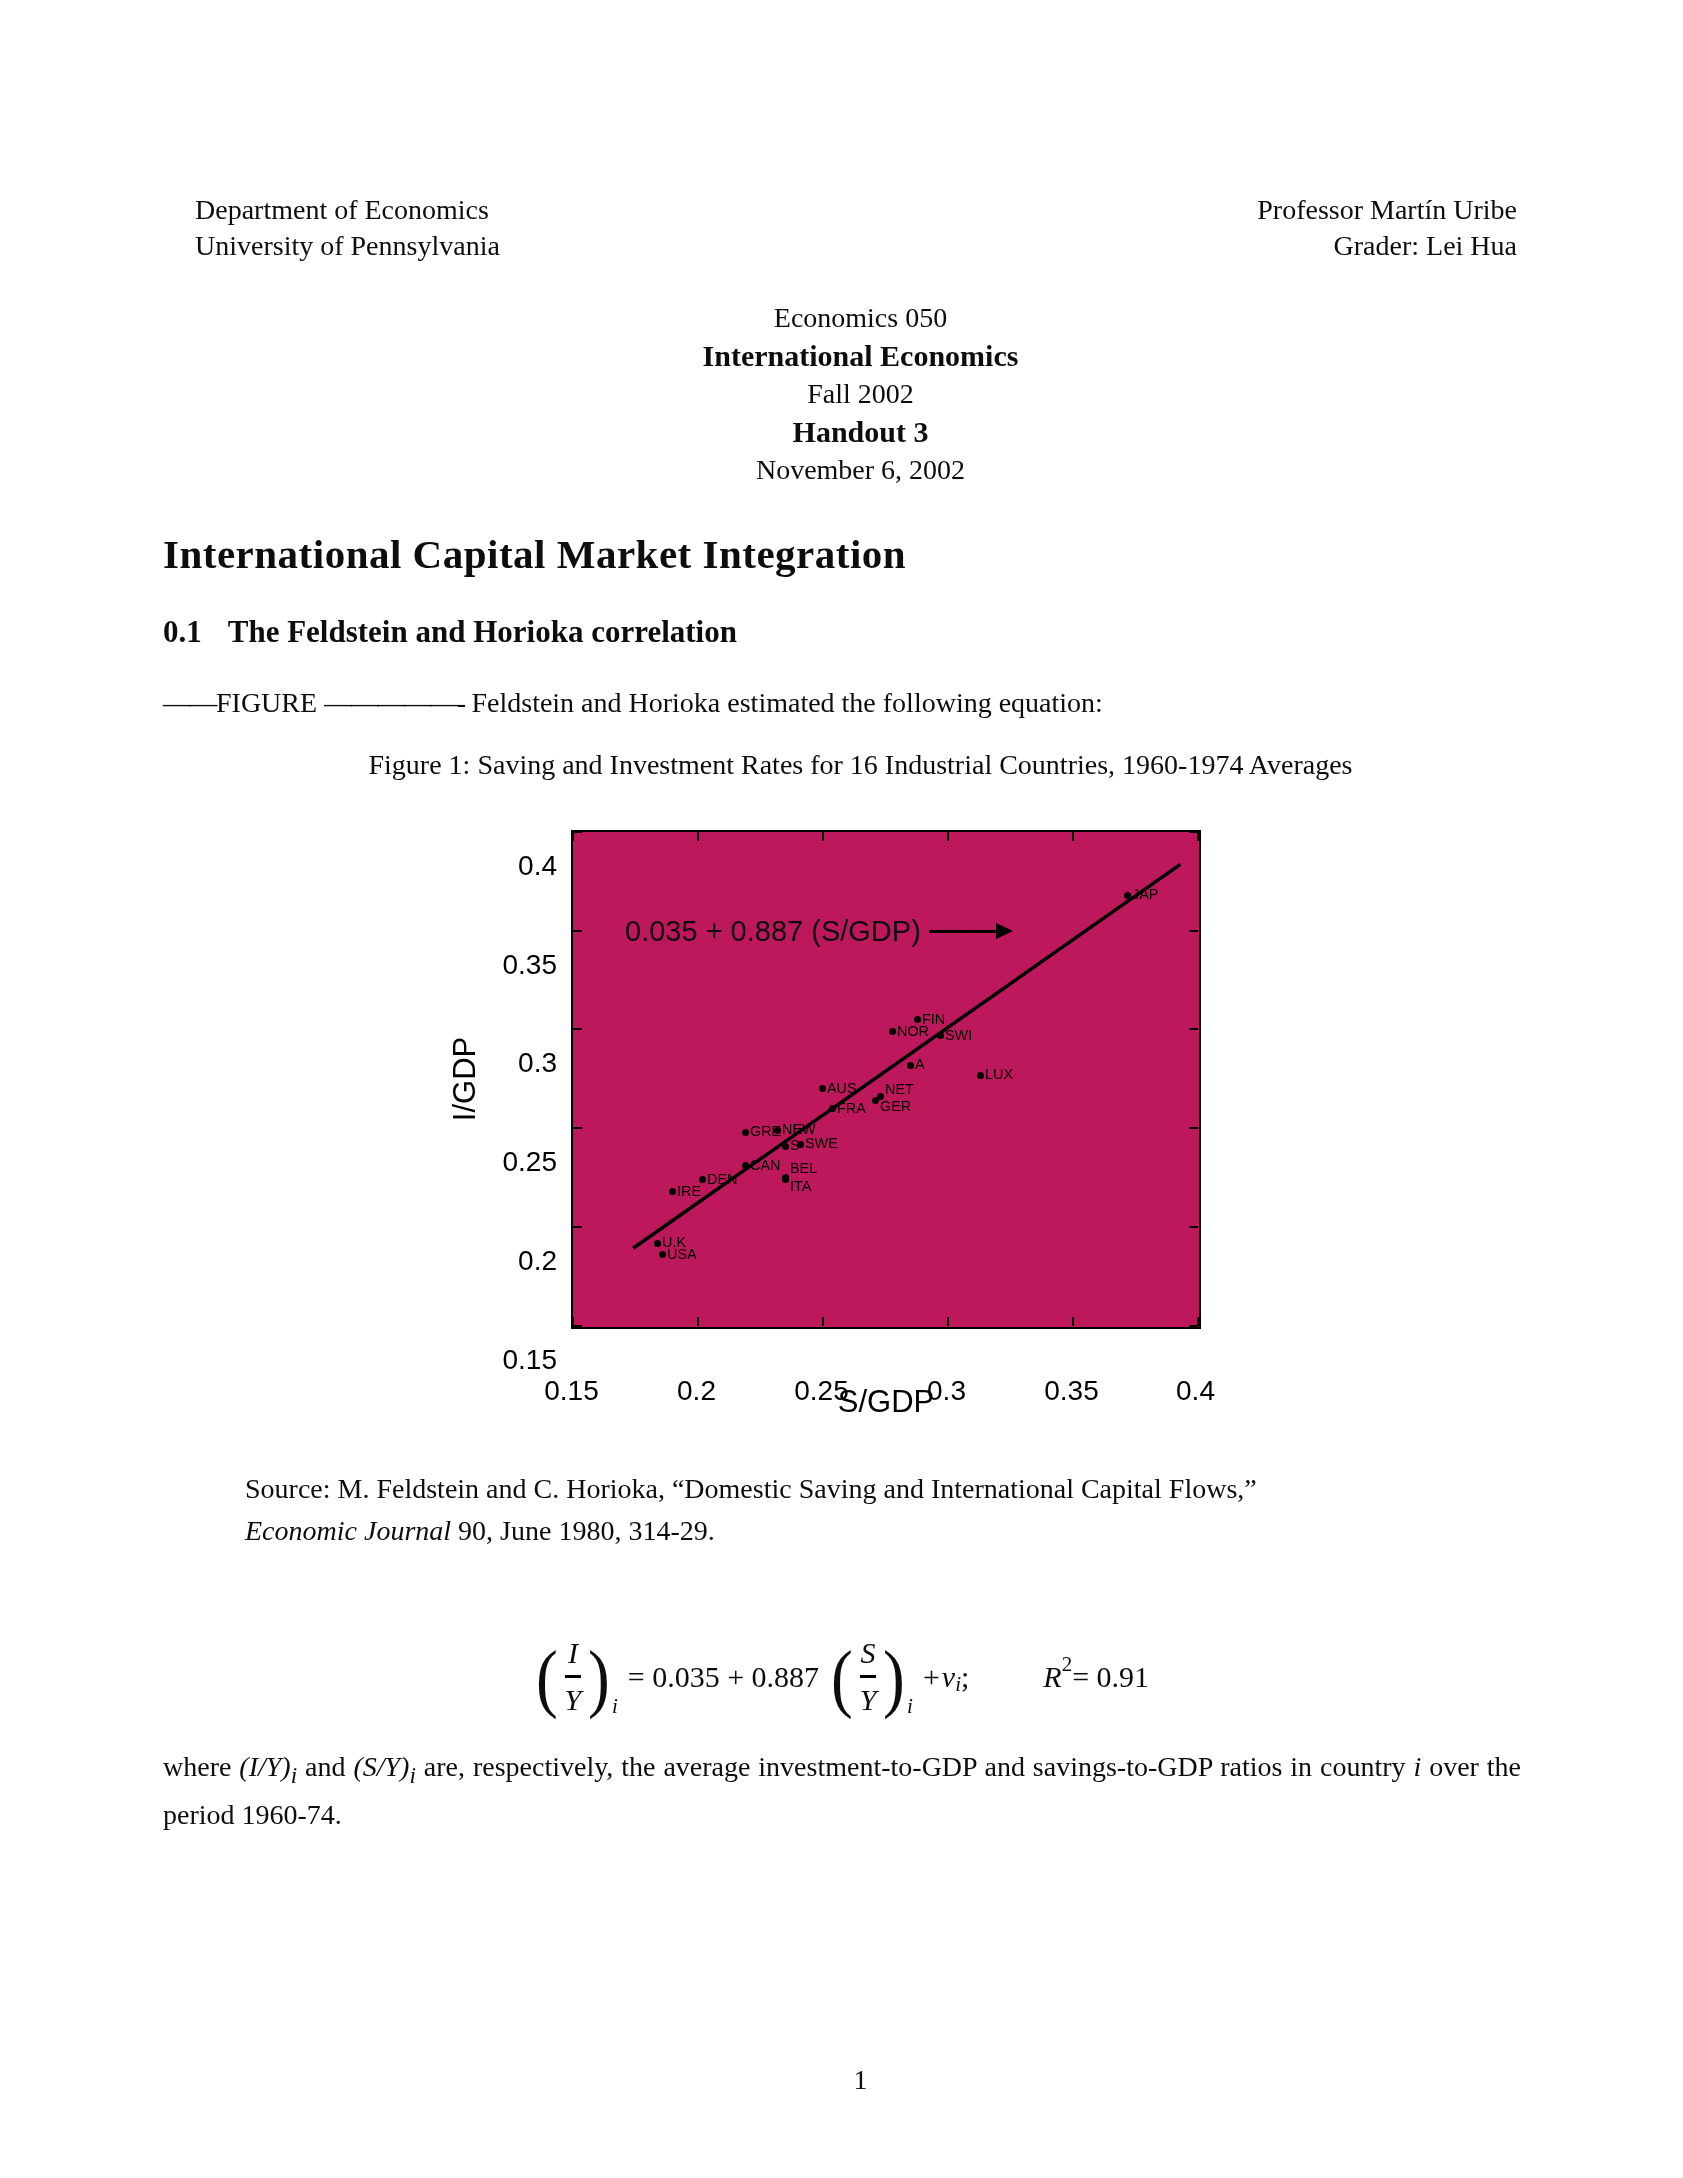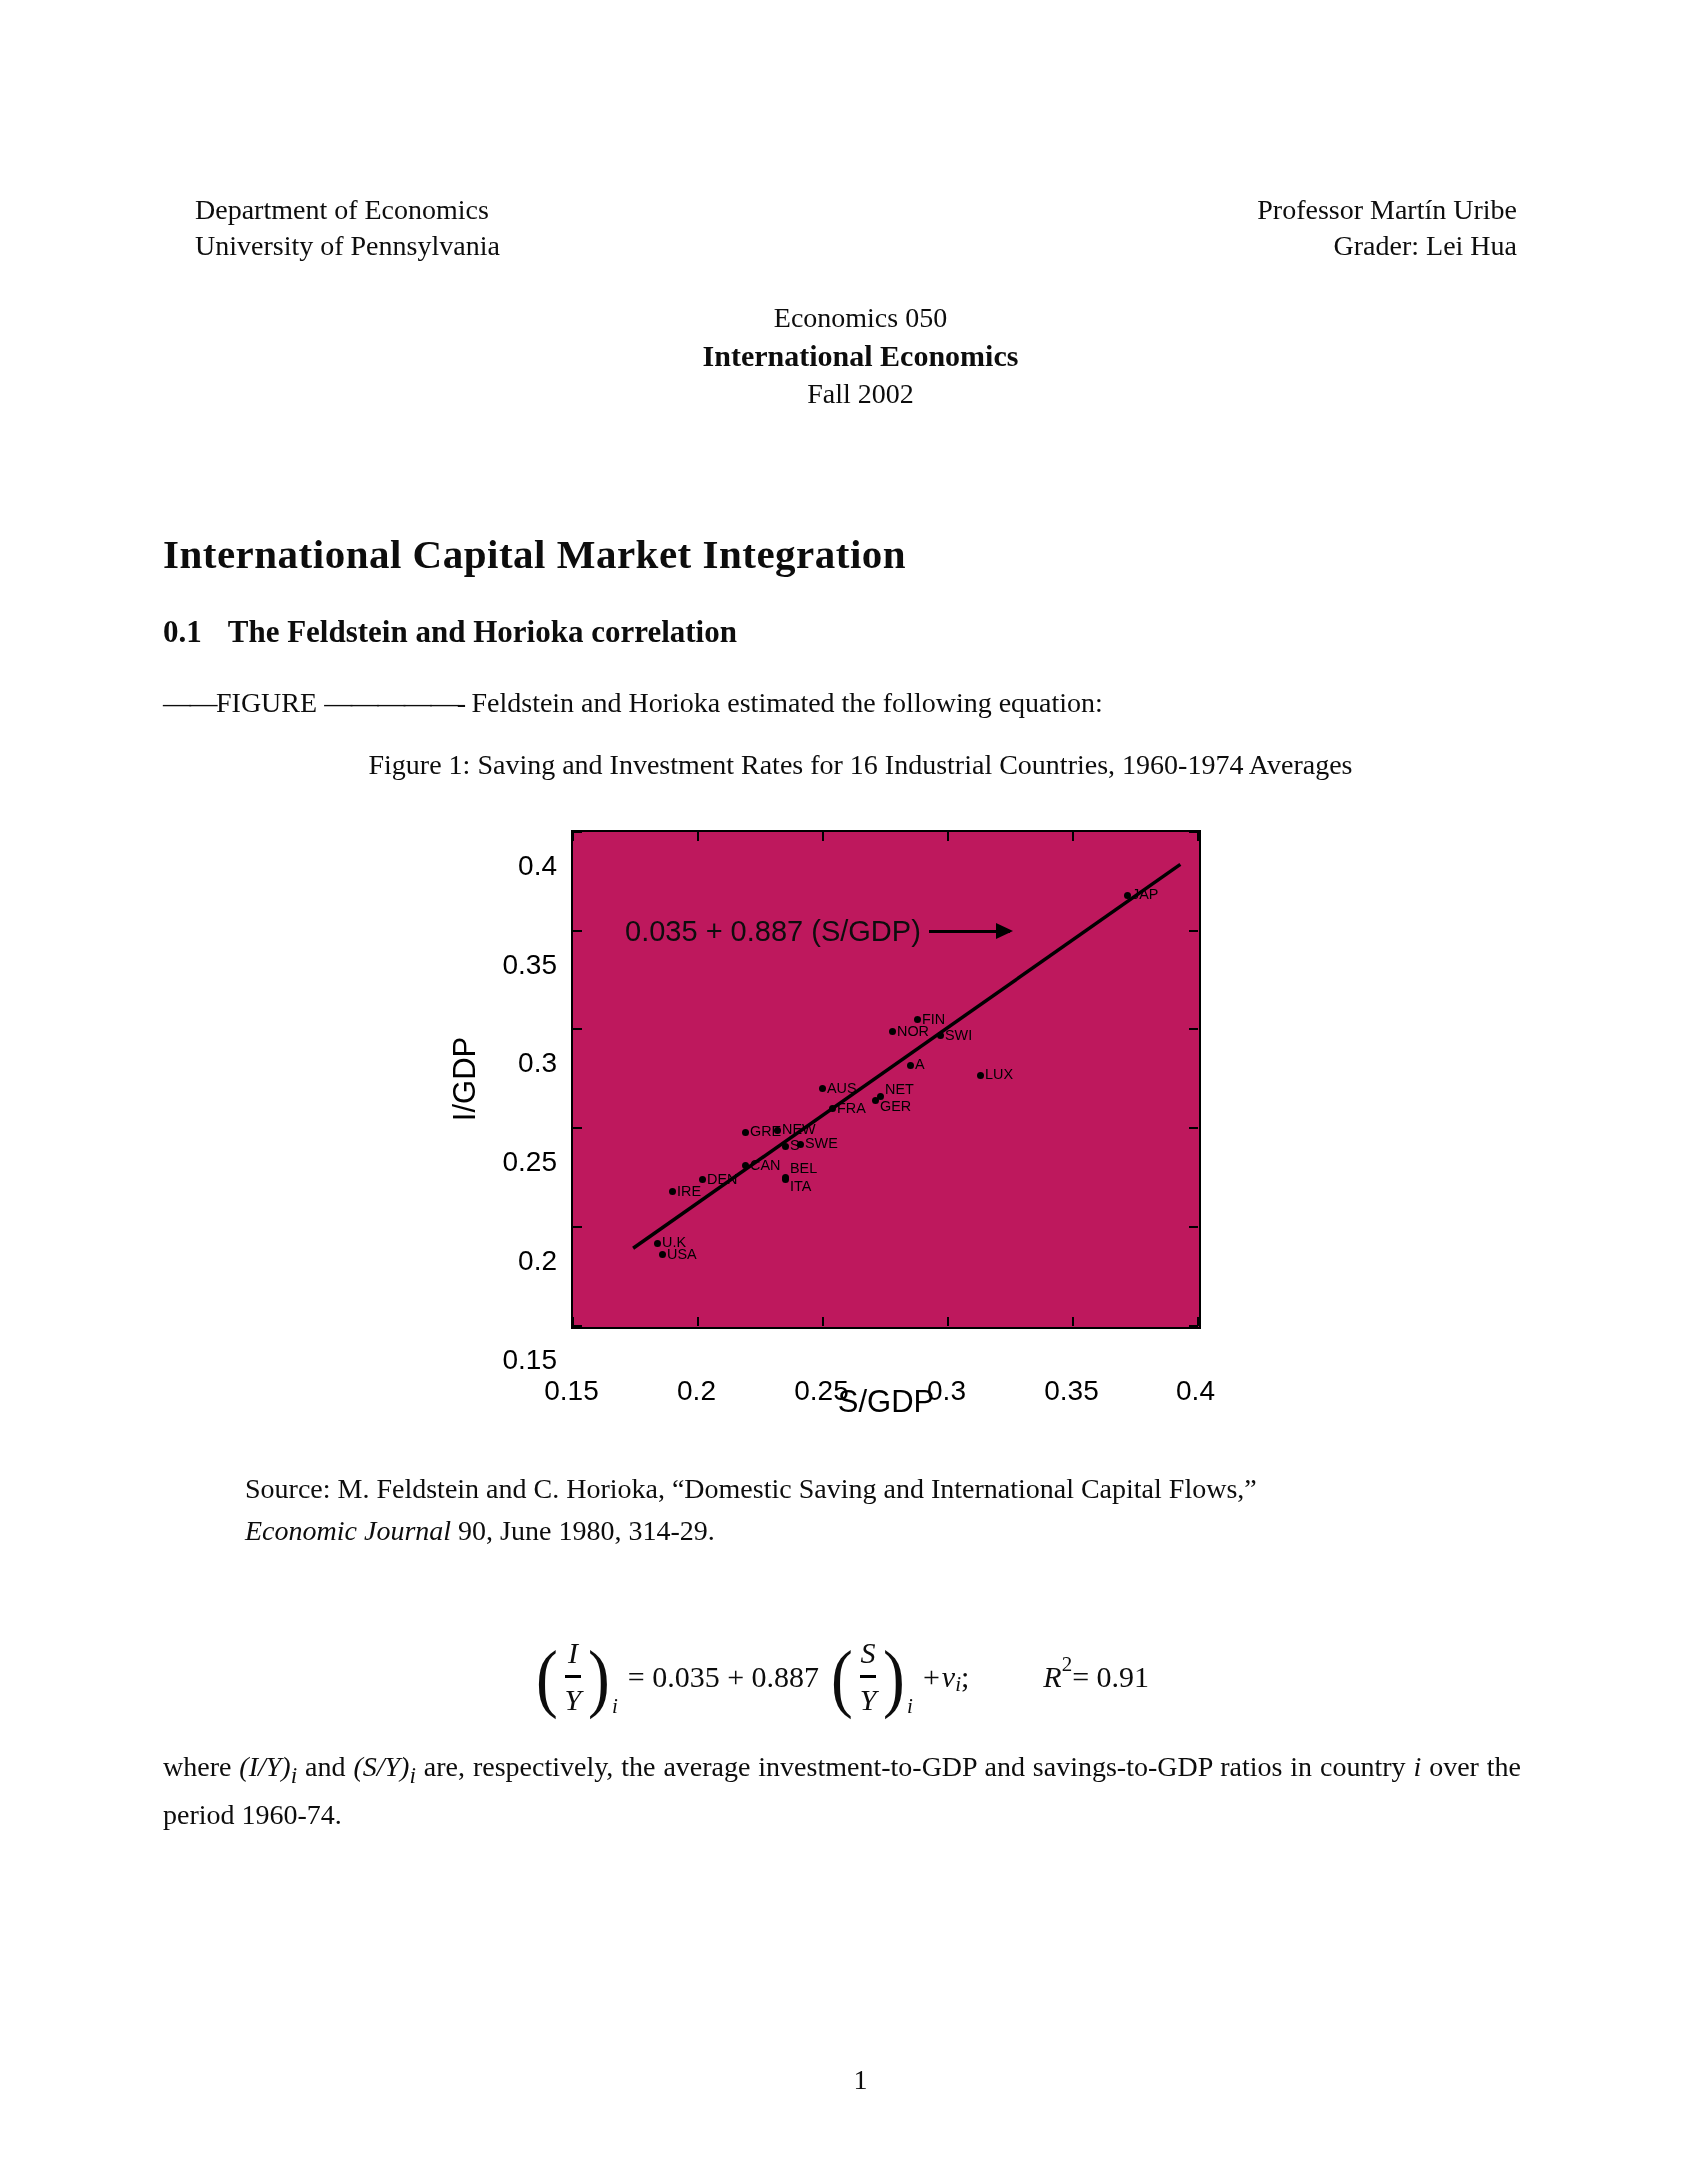--- a/index.html
+++ b/index.html
@@ -61,20 +61,22 @@
   </div>
   <div class="abs hdr" style="left:195px;top:192px;">
     <div>Department of Economics</div>
     <div>University of Pennsylvania</div>
   </div>
 
   <div class="abs course center" style="left:0;right:0;top:299px;">
     <div>Economics 050</div>
     <div class="bold" style="font-size:30px;">International Economics</div>
     <div>Fall 2002</div>
+    <div class="bold" style="font-size:30px;">Handout 3</div>
+    <div>November 6, 2002</div>
   </div>
 
   <div class="abs title" style="left:163px;top:530px;">International Capital Market Integration</div>
 
   <div class="abs section" style="left:163px;top:614px;">
     <span class="secnum">0.1</span><span>The Feldstein and Horioka correlation</span>
   </div>
 
   <div class="abs body-text" style="left:163px;top:683px;white-space:nowrap;">
     <span class="dashes">——</span><span>FIGURE</span> <span class="dashes">—————-</span> <span>Feldstein and Horioka estimated the following equation:</span>

